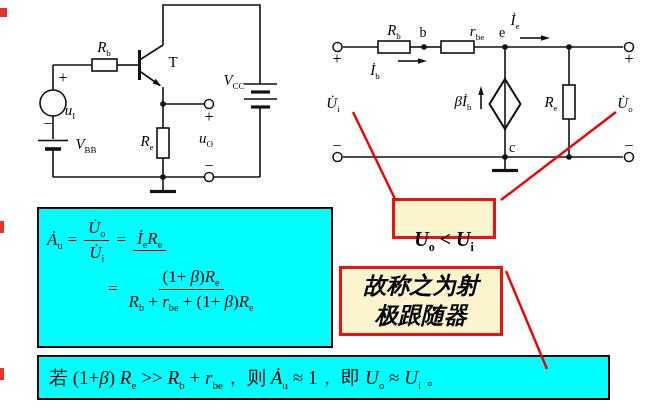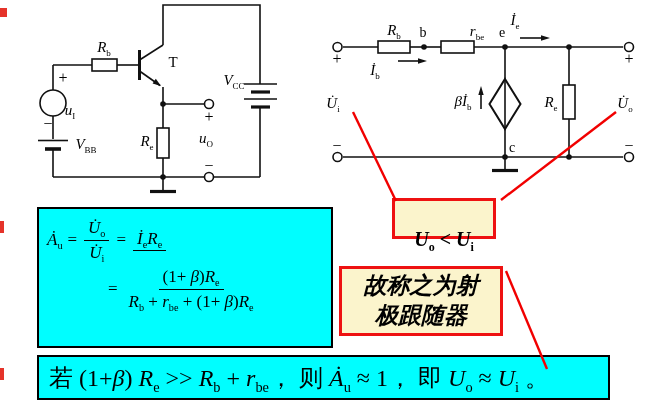--- a/index.html
+++ b/index.html
@@ -16,21 +16,21 @@
   .creambox{position:absolute;background:#fbf4cc;border:3px solid #ee1111;box-sizing:border-box;
             display:flex;align-items:center;justify-content:center;z-index:3;}
   .f-line{display:flex;align-items:center;font-size:17px;line-height:1.15;}
   .eq{margin:0 5px;}
   .frac{display:inline-flex;flex-direction:column;align-items:center;margin:0 2px;}
   .frac .num{display:block;padding:1px 4px 2px;border-bottom:1.6px solid #000;}
   .frac .den{display:block;padding:2px 4px 0;}
   .formula-pad{padding:8px 6px 4px 8px;}
   .line2{margin-left:56px;margin-top:4px;}
   .bar{display:flex;align-items:center;padding:0 10px;}
-  .bar-text{font-size:24px;white-space:nowrap;}
+  .bar-text{font-size:19px;white-space:nowrap;}
   .boldmath{font-size:20px;font-weight:bold;margin-top:42px;}
   .cn{font-size:23px;font-weight:bold;text-align:center;line-height:1.3;}
   .edge-mark{position:absolute;background:#e5332a;z-index:1;}
   .overlay{z-index:4;pointer-events:none;}
 </style>
 </head>
 <body>
 
 <div class="stage">
 

